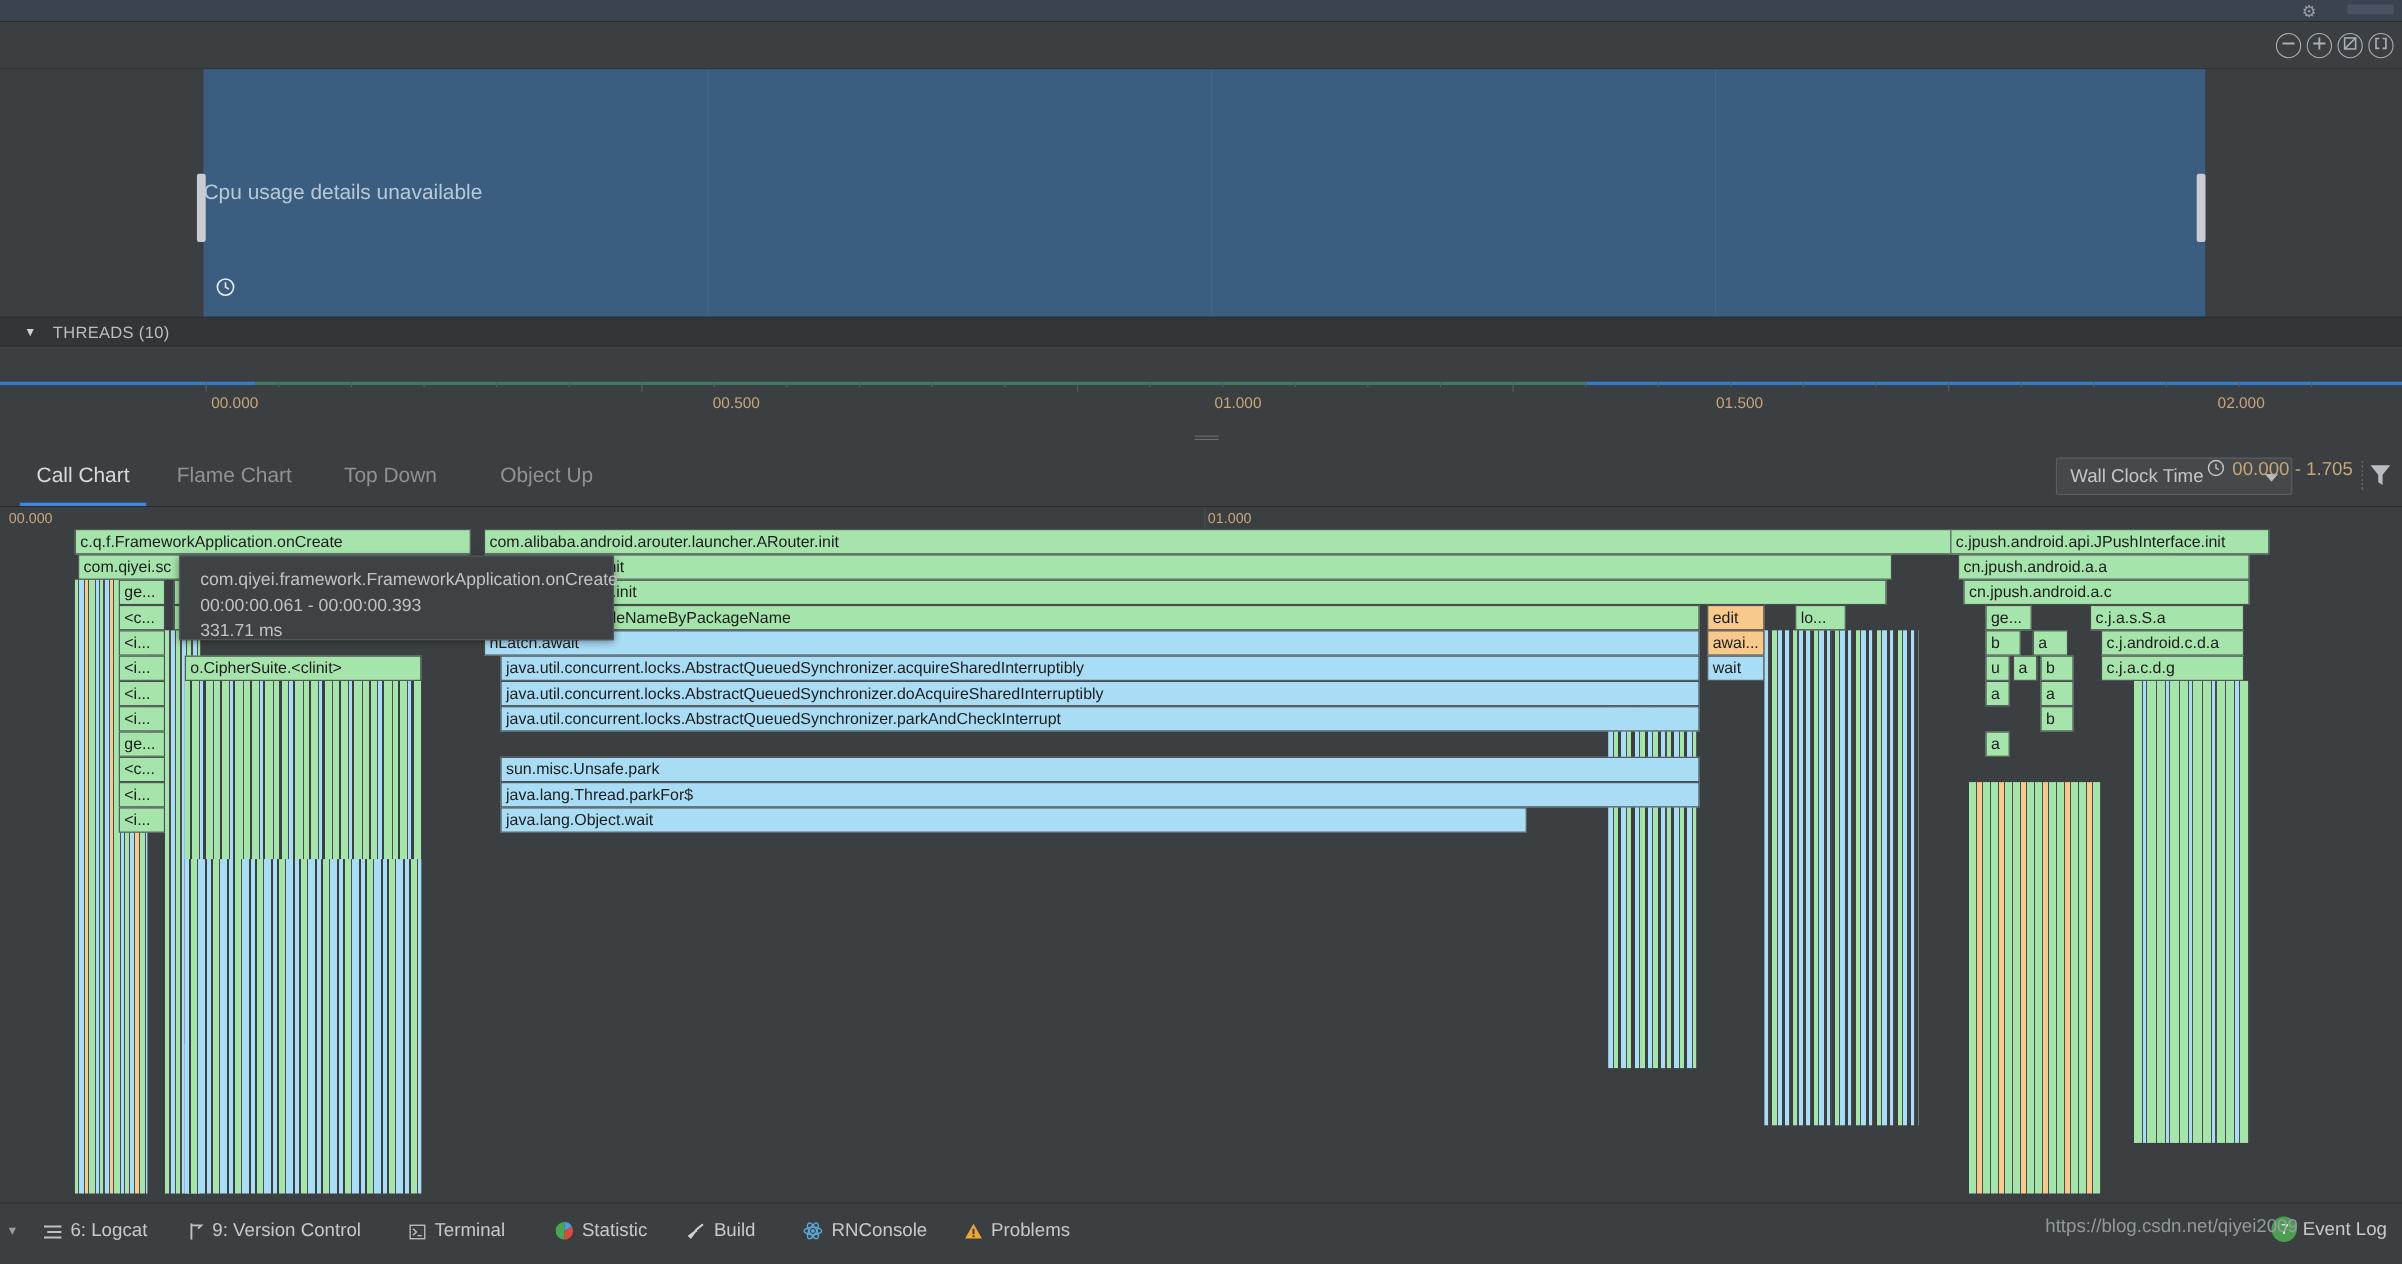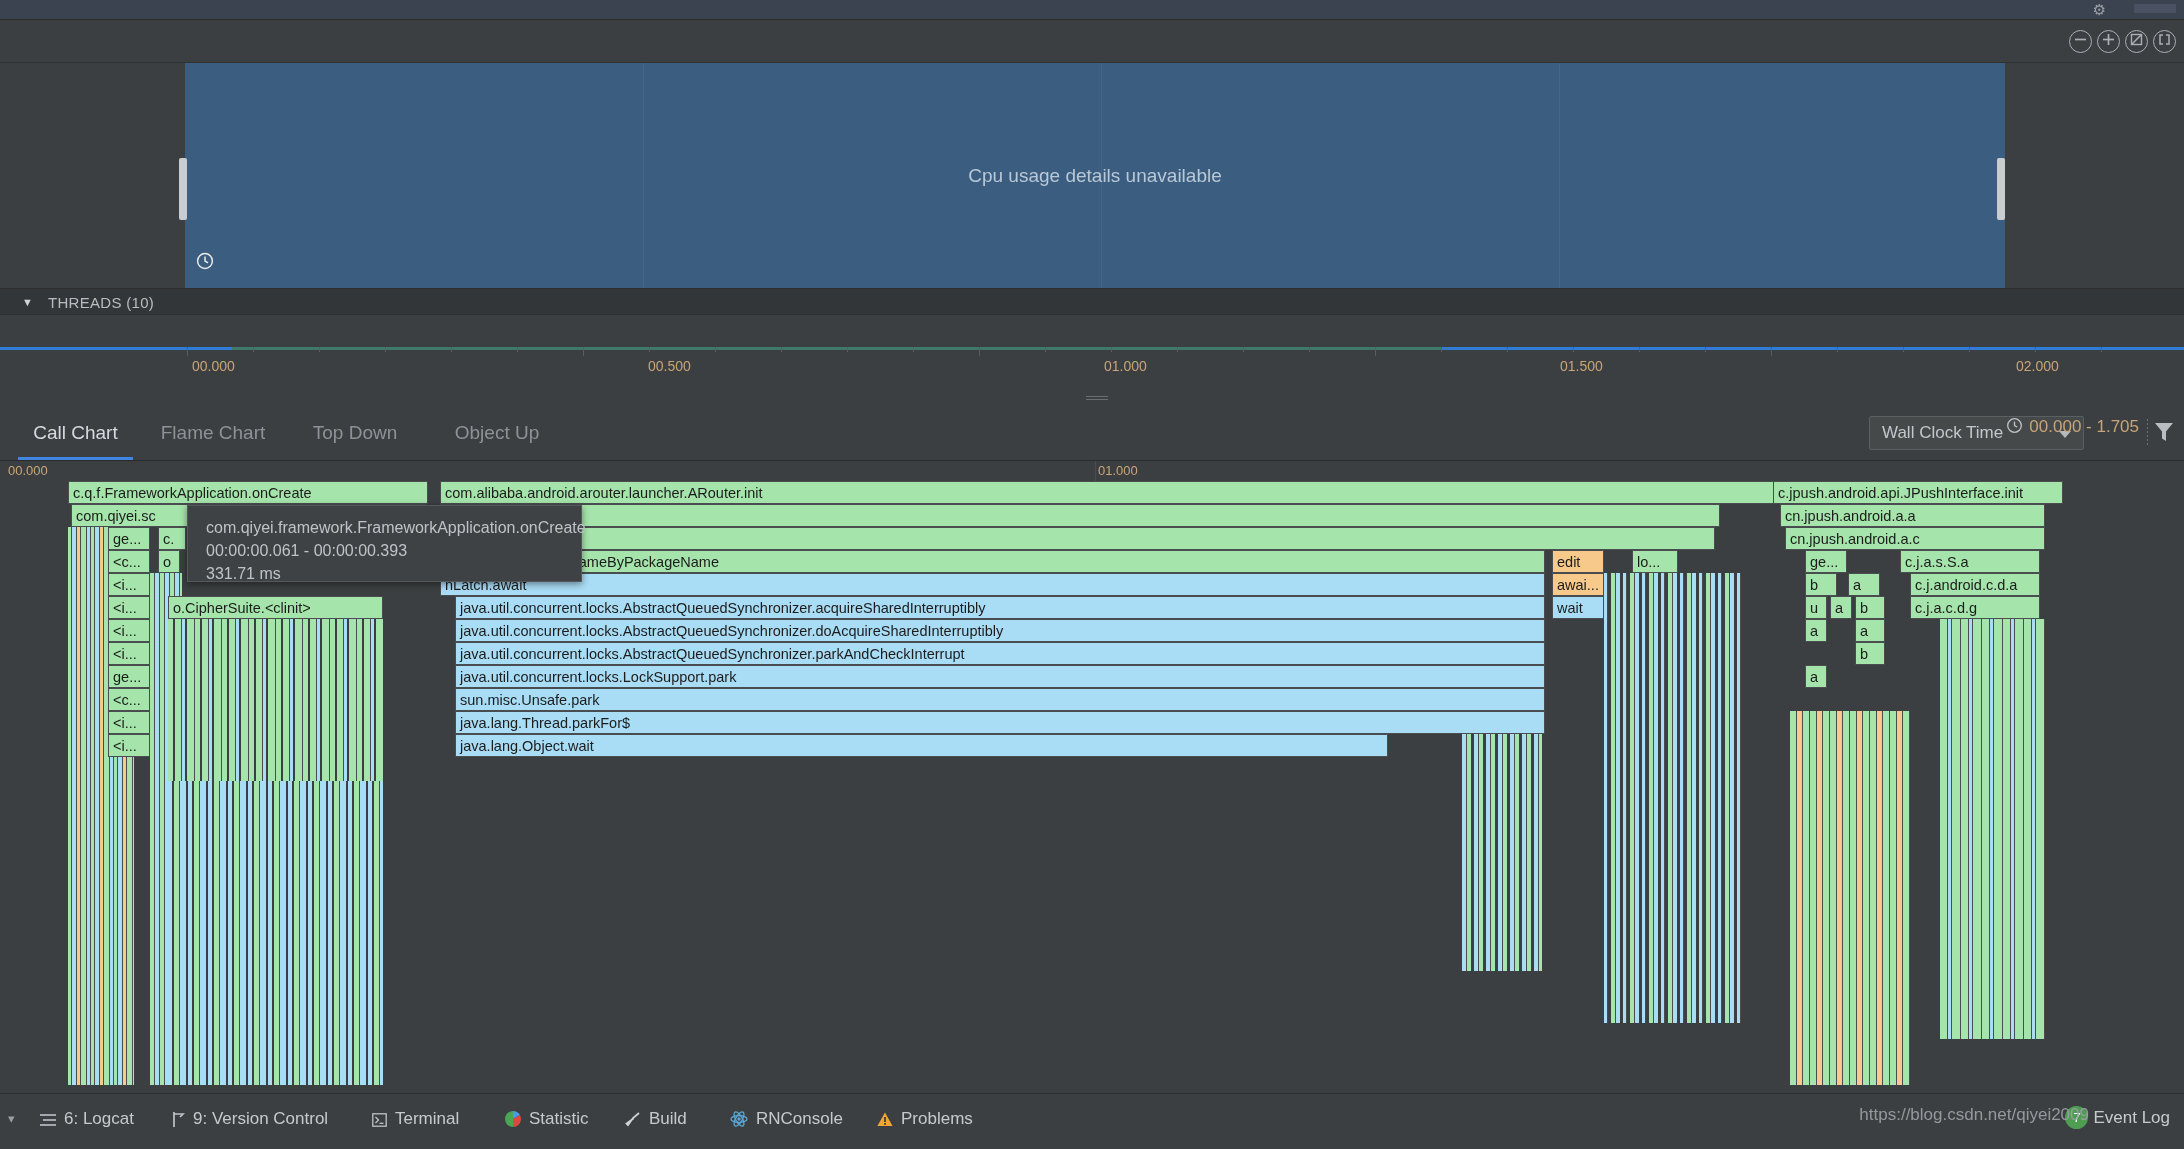--- a/index.html
+++ b/index.html
@@ -46,21 +46,21 @@
   .cpu-left-gutter {
     position: absolute; left: 0; top: 0; width: 185px; height: 225px; background: #3c3f41;
   }
   .cpublock {
     position: absolute; left: 185px; top: 0; width: 1820px; height: 225px;
     background: #3a5d80;
   }
   .cpublock .vline { position: absolute; top: 0; bottom: 0; width: 1px; background: rgba(255,255,255,0.055); }
   .cpu-msg {
     position: absolute; left: 0; right: 0; top: 50%; transform: translateY(-50%);
-    text-align: center; color: #b9c8d6; font-size: 19px;
+    text-align: left; color: #b9c8d6; font-size: 19px;
   }
   .handle-l {
     position: absolute; left: 179px; top: 95px; width: 8px; height: 62px;
     background: #c9cdd1; border-radius: 2px;
   }
   .handle-r {
     position: absolute; left: 1997px; top: 95px; width: 8px; height: 62px;
     background: #c9cdd1; border-radius: 2px;
   }
   .cpu-clock {
@@ -151,21 +151,21 @@
   .node.green  { background: #a5e5ab; }
   .node.blue   { background: #a9dcf5; }
   .node.orange { background: #f7c98b; }
   .dense { position: absolute; height: 23px; overflow: hidden; }
 
   
   .tooltip {
     position: absolute; left: 163px; top: 505px; width: 395px; height: 77px;
     background: #3f4244; border: 1px solid #55595b;
     color: #bfc3c7; font-size: 16px; padding: 10px 14px 0 18px;
-    box-shadow: 0 2px 7px rgba(0,0,0,.45); z-index: 60; margin-left: 24px;
+    box-shadow: 0 2px 7px rgba(0,0,0,.45); z-index: 60;
   }
   .tooltip div { line-height: 23px; white-space: nowrap; }
 
   
   .bottombar {
     position: absolute; left: 0; top: 1093px; width: 2184px; height: 56px;
     background: #3c3f41; border-top: 1px solid #2d2f31;
   }
   .bbtn {
     position: absolute; top: 9px; height: 32px; line-height: 32px;
@@ -385,21 +385,20 @@
       <div class="node green" style="left: 1855px; top: 115px; width: 30px;">b</div>
       <div class="node green" style="left: 1910px; top: 115px; width: 130px;">c.j.a.c.d.g</div>
       <div class="node green" style="left: 108px; top: 138px; width: 42px;">&lt;i...</div>
       <div class="node blue" style="left: 455px; top: 138px; width: 1090px;">java.util.concurrent.locks.AbstractQueuedSynchronizer.doAcquireSharedInterruptibly</div>
       <div class="node green" style="left: 1805px; top: 138px; width: 22px;">a</div>
       <div class="node green" style="left: 1855px; top: 138px; width: 30px;">a</div>
       <div class="node green" style="left: 108px; top: 161px; width: 42px;">&lt;i...</div>
       <div class="node blue" style="left: 455px; top: 161px; width: 1090px;">java.util.concurrent.locks.AbstractQueuedSynchronizer.parkAndCheckInterrupt</div>
       <div class="node green" style="left: 1855px; top: 161px; width: 30px;">b</div>
       <div class="node green" style="left: 108px; top: 184px; width: 42px;">ge...</div>
-      <div class="node blue" style="left: 455px; top: 184px; width: 1090px;">java.util.concurrent.locks.LockSupport.park</div>
       <div class="node green" style="left: 1805px; top: 184px; width: 22px;">a</div>
       <div class="node green" style="left: 108px; top: 207px; width: 42px;">&lt;c...</div>
       <div class="node blue" style="left: 455px; top: 207px; width: 1090px;">sun.misc.Unsafe.park</div>
       <div class="node green" style="left: 108px; top: 230px; width: 42px;">&lt;i...</div>
       <div class="node blue" style="left: 455px; top: 230px; width: 1090px;">java.lang.Thread.parkFor$</div>
       <div class="node green" style="left: 108px; top: 253px; width: 42px;">&lt;i...</div>
       <div class="node blue" style="left: 455px; top: 253px; width: 933px;">java.lang.Object.wait</div>
     </div>
 
   <div class="tooltip">

